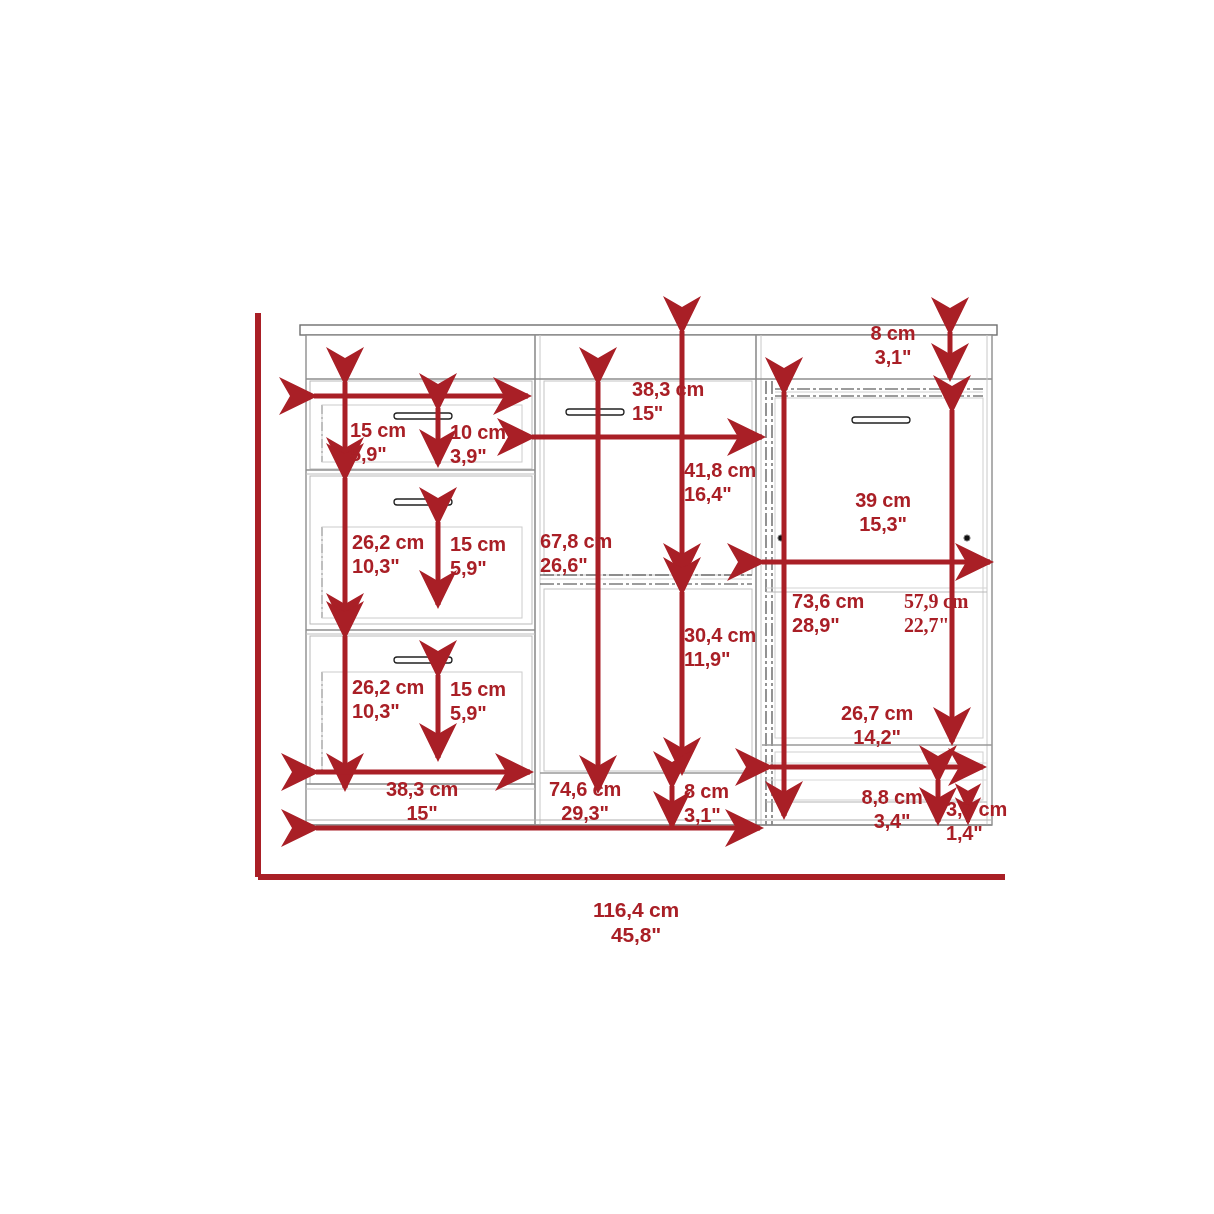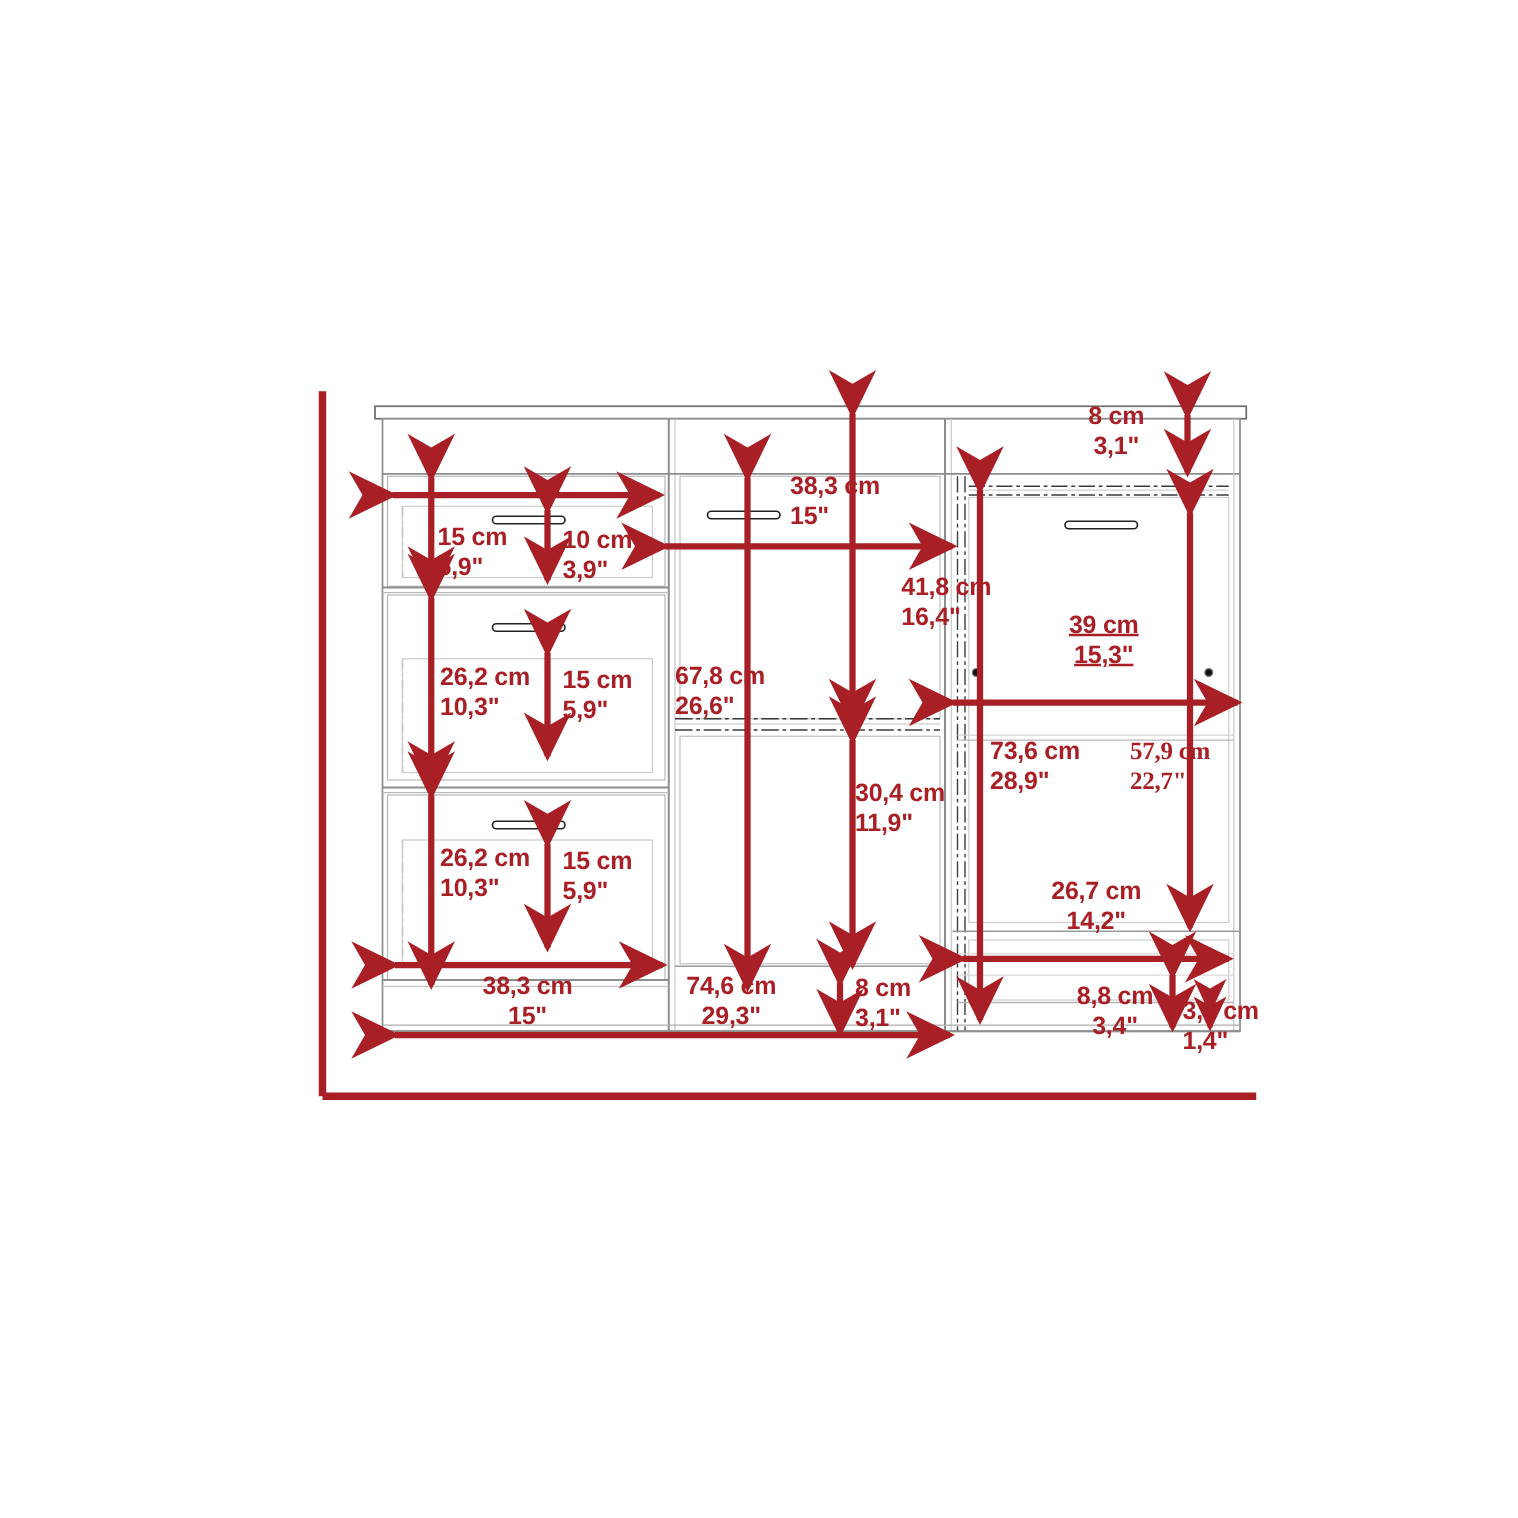--- a/index.html
+++ b/index.html
@@ -196,20 +196,24 @@
 
       <line x1="770" y1="767" x2="983" y2="767" marker-start="url(#ah)" marker-end="url(#ah)"></line>
 
       <line x1="938" y1="780" x2="938" y2="822" marker-start="url(#ah)" marker-end="url(#ah)"></line>
 
       <line x1="968" y1="808" x2="968" y2="822" marker-start="url(#ahs)" marker-end="url(#ahs)" stroke-width="4"></line>
     </g>
   </svg>
 
 
+  <div class="dimlabel lbl-big" style="left:546px;top:898px;width:180px;">
+    <span class="l1">116,4 cm</span>
+    <span class="l2">45,8"</span>
+  </div>
 
 
   <div class="dimlabel lbl-lg al-left" style="left:350px;top:419px;width:90px;">
     <span class="l1">15 cm</span>
     <span class="l2">5,9"</span>
   </div>
 
   <div class="dimlabel lbl-lg al-left" style="left:450px;top:421px;width:92px;">
     <span class="l1">10 cm</span>
     <span class="l2">3,9"</span>
@@ -238,21 +242,21 @@
   <div class="dimlabel lbl-lg" style="left:348px;top:778px;width:148px;">
     <span class="l1">38,3 cm</span>
     <span class="l2">15"</span>
   </div>
 
   <div class="dimlabel lbl-lg al-left" style="left:632px;top:378px;width:110px;">
     <span class="l1">38,3 cm</span>
     <span class="l2">15"</span>
   </div>
 
-  <div class="dimlabel lbl-lg al-left" style="left:684px;top:459px;width:112px;padding-left:37px;">
+  <div class="dimlabel lbl-lg al-left" style="left:684px;top:459px;width:112px;">
     <span class="l1">41,8 cm</span>
     <span class="l2">16,4"</span>
   </div>
 
   <div class="dimlabel lbl-lg al-left" style="left:540px;top:530px;width:110px;">
     <span class="l1">67,8 cm</span>
     <span class="l2">26,6"</span>
   </div>
 
   <div class="dimlabel lbl-lg al-left" style="left:684px;top:624px;width:112px;">
@@ -268,21 +272,21 @@
   <div class="dimlabel lbl-lg al-left" style="left:684px;top:780px;width:78px;">
     <span class="l1">8 cm</span>
     <span class="l2">3,1"</span>
   </div>
 
   <div class="dimlabel lbl-lg" style="left:848px;top:322px;width:90px;">
     <span class="l1">8 cm</span>
     <span class="l2">3,1"</span>
   </div>
 
-  <div class="dimlabel lbl-lg" style="left:828px;top:489px;width:110px;text-decoration:underline;">
+  <div class="dimlabel lbl-lg" style="left:828px;top:489px;width:110px;">
     <span class="l1">39 cm</span>
     <span class="l2">15,3"</span>
   </div>
 
   <div class="dimlabel lbl-lg al-left" style="left:792px;top:590px;width:110px;">
     <span class="l1">73,6 cm</span>
     <span class="l2">28,9"</span>
   </div>
 
   <div class="dimlabel lbl-lg al-left" style="left:904px;top:590px;width:110px;font-family:Liberation Serif, serif;">

